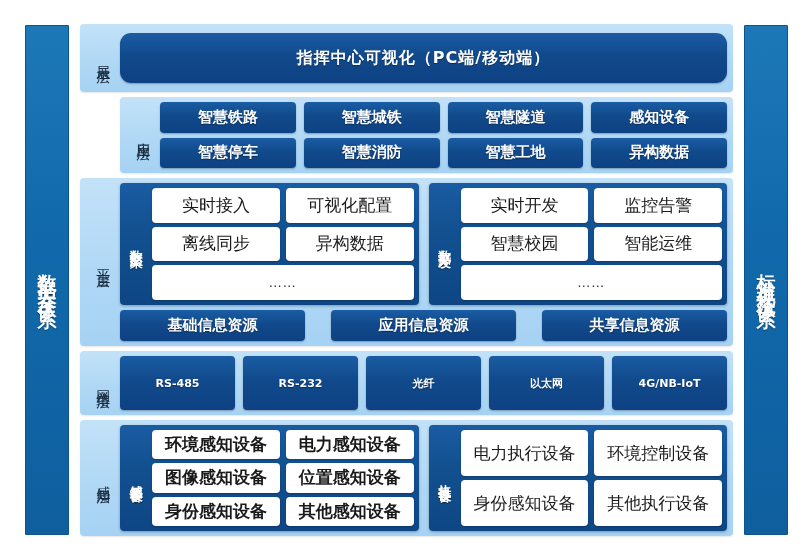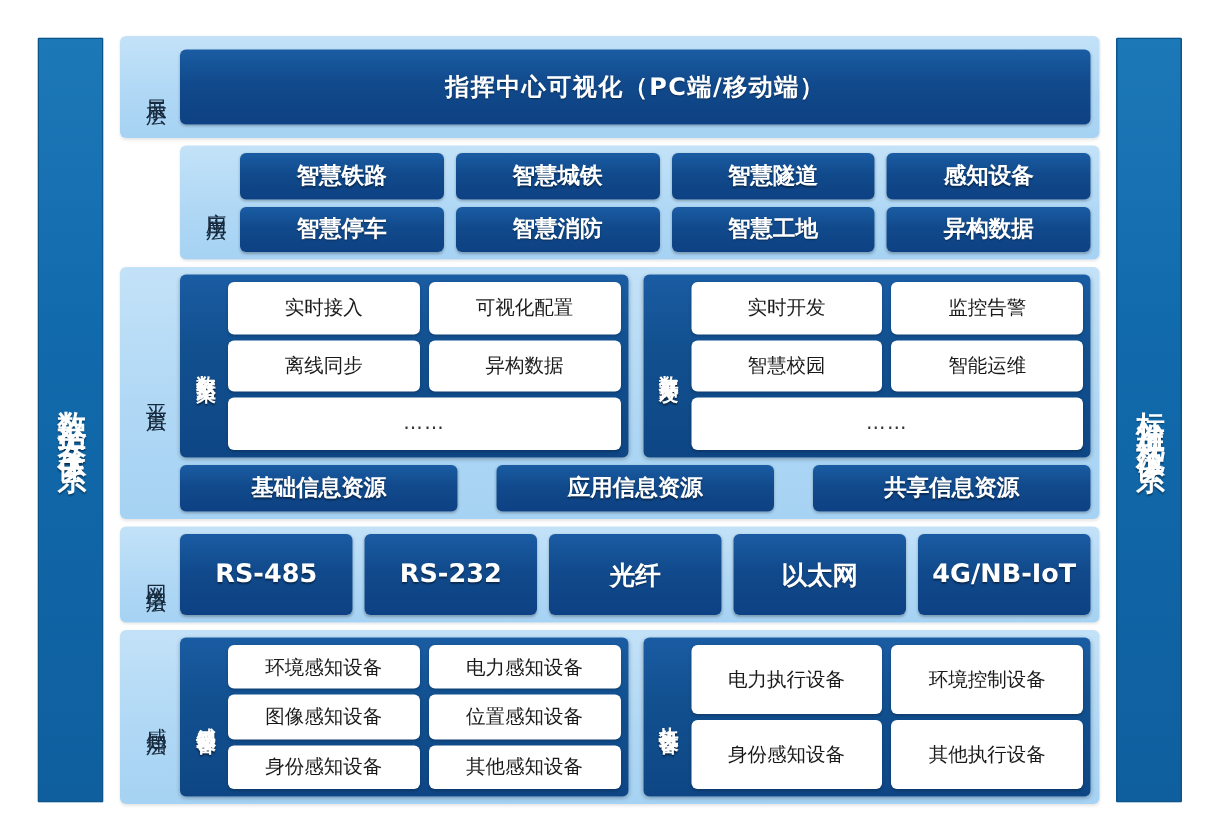--- a/index.html
+++ b/index.html
@@ -115,20 +115,21 @@
     padding: 2px 4px;
   }
 
   
   .presentation .layer-body { align-items: center; }
   .chip.hero {
     flex: 1 1 auto;
     height: 50px;
     font-size: 16px;
     letter-spacing: 1px;
+    border-radius: 11px;
   }
 
   
   .app-grid {
     flex: 1 1 auto;
     display: grid;
     grid-template-columns: repeat(4, 1fr);
     grid-template-rows: repeat(2, 1fr);
     gap: 5px 8px;
   }
@@ -184,30 +185,31 @@
     grid-template-rows: 1fr 1fr 1fr;
   }
   .group-items.g3 .tile.wide { grid-column: 1 / span 2; }
   .group-items.g2 {
     grid-template-columns: 1fr 1fr;
     grid-template-rows: 1fr 1fr;
   }
   .group-items.g32 {
     grid-template-columns: 1fr 1fr;
     grid-template-rows: 1fr 1fr 1fr;
+    font-weight: bold;
   }
 
   .tile {
     background: #ffffff;
     border-radius: 4px;
     display: flex;
     align-items: center;
     justify-content: center;
     color: #1a1a1a;
-    font-size: 13px;
+    font-size: 17px;
     text-align: center;
     box-shadow: 0 1px 2px rgba(0,0,0,0.22);
     box-sizing: border-box;
     padding: 1px 2px;
     white-space: nowrap;
   }
   .tile.ellipsis { color: #333333; letter-spacing: 1px; font-size: 13px; }
 
   .platform-bottom {
     flex: 0 0 31px;
@@ -217,21 +219,21 @@
   }
   .platform-bottom .chip { font-size: 15px; }
 
   
   .net-grid {
     flex: 1 1 auto;
     display: grid;
     grid-template-columns: repeat(5, 1fr);
     gap: 8px;
   }
-  .net-grid .chip { font-size: 17px; }
+  .net-grid .chip { font-size: 11px; }
 
   
   .perc-grid {
     flex: 1 1 auto;
     display: grid;
     grid-template-columns: 1fr 1fr;
     gap: 10px;
     min-height: 0;
   }
 </style>

